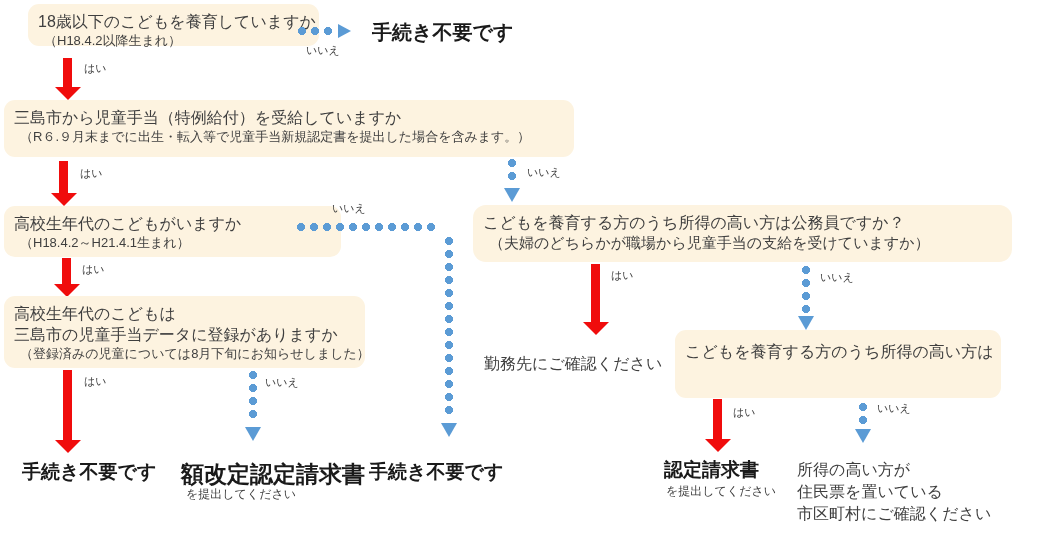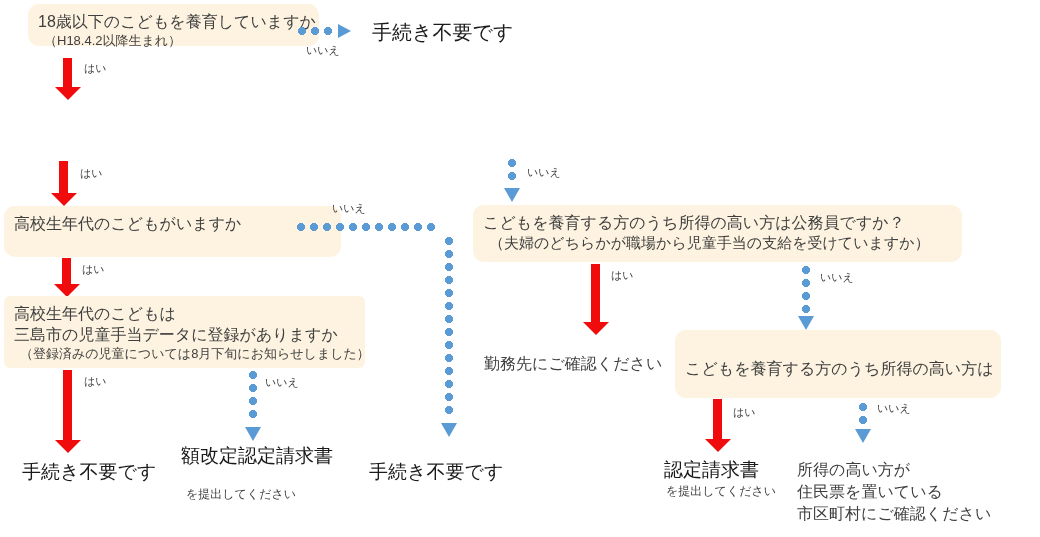--- a/index.html
+++ b/index.html
@@ -16,21 +16,21 @@
   .qtitle{font-size:16px;line-height:21px;white-space:nowrap;}
   .qnote{font-size:13px;line-height:18px;padding-left:6px;white-space:nowrap;}
   .lbl{position:absolute;font-size:11px;line-height:15px;white-space:nowrap;}
   .red-arrow{position:absolute;width:27px;display:flex;flex-direction:column;align-items:center;}
   .red-arrow .shaft{width:9px;flex:1;background:var(--red);}
   .red-arrow .head{width:0;height:0;border-left:13.5px solid transparent;border-right:13.5px solid transparent;border-top:13px solid var(--red);}
   .vdots{position:absolute;width:8px;background-image:radial-gradient(circle 4px at 4px 4px,var(--blue) 98%,transparent 100%);background-size:8px 13px;background-repeat:repeat-y;}
   .hdots{position:absolute;height:8px;background-image:radial-gradient(circle 4px at 4px 4px,var(--blue) 98%,transparent 100%);background-size:13px 8px;background-repeat:repeat-x;}
   .tri-down{position:absolute;width:0;height:0;border-left:8px solid transparent;border-right:8px solid transparent;border-top:14px solid var(--blue);}
   .tri-right{position:absolute;width:0;height:0;border-top:7px solid transparent;border-bottom:7px solid transparent;border-left:13px solid var(--blue);}
-  .result-bold{position:absolute;font-weight:normal;color:var(--result);white-space:nowrap;}
+  .result-bold{position:absolute;font-weight:bold;color:var(--result);white-space:nowrap;}
   .result-sub{position:absolute;font-size:12px;color:var(--text);white-space:nowrap;}
   .result-plain{position:absolute;font-size:16px;color:var(--text);white-space:nowrap;line-height:22px;}
 </style>
 </head>
 <body>
 
 <div id="canvas">
 
   <div class="qbox" style="left:4px;top:4px;width:291px;height:42px;margin-left:24px;">
     <div class="qtitle">18歳以下のこどもを養育していますか</div>
@@ -41,84 +41,89 @@
   <div class="tri-right" style="left:338px;top:24px;"></div>
   <div class="lbl" style="left:306px;top:43px;">いいえ</div>
   <div class="result-bold" style="left:372px;top:19px;font-size:20px;">手続き不要です</div>
 
   <div class="red-arrow" style="left:54px;top:58px;height:42px;">
       <div class="shaft"></div>
       <div class="head"></div>
     </div>
   <div class="lbl" style="left:84px;top:61px;">はい</div>
 
+  <div class="qbox" style="left:4px;top:100px;width:570px;height:57px;">
+    <div class="qtitle">三島市から児童手当（特例給付）を受給していますか</div>
+    <div class="qnote">（R６.９月末までに出生・転入等で児童手当新規認定書を提出した場合を含みます。）</div>
+  </div>
 
   <div class="red-arrow" style="left:50px;top:161px;height:45px;">
       <div class="shaft"></div>
       <div class="head"></div>
     </div>
   <div class="lbl" style="left:80px;top:166px;">はい</div>
 
   <div class="vdots" style="left:508px;top:159px;height:26px;"></div>
   <div class="tri-down" style="left:504px;top:188px;"></div>
   <div class="lbl" style="left:527px;top:165px;">いいえ</div>
 
   <div class="qbox" style="left:4px;top:206px;width:337px;height:51px;">
     <div class="qtitle">高校生年代のこどもがいますか</div>
+    <div class="qnote">（H18.4.2～H21.4.1生まれ）</div>
   </div>
 
   <div class="red-arrow" style="left:53px;top:258px;height:39px;">
       <div class="shaft"></div>
       <div class="head"></div>
     </div>
   <div class="lbl" style="left:82px;top:262px;">はい</div>
 
   <div class="lbl" style="left:332px;top:201px;">いいえ</div>
   <div class="hdots" style="left:297px;top:223px;width:143px;"></div>
   <div class="vdots" style="left:445px;top:237px;height:182px;"></div>
   <div class="tri-down" style="left:441px;top:423px;"></div>
 
-  <div class="qbox" style="left:4px;top:296px;width:361px;height:72px;border-radius:6px;">
+  <div class="qbox" style="left:4px;top:296px;width:361px;height:72px;">
     <div class="qtitle">高校生年代のこどもは</div>
     <div class="qtitle">三島市の児童手当データに登録がありますか</div>
     <div class="qnote">（登録済みの児童については8月下旬にお知らせしました）</div>
   </div>
 
   <div class="red-arrow" style="left:54px;top:370px;height:83px;">
       <div class="shaft"></div>
       <div class="head"></div>
     </div>
   <div class="lbl" style="left:84px;top:374px;">はい</div>
 
   <div class="vdots" style="left:249px;top:371px;height:52px;"></div>
   <div class="tri-down" style="left:245px;top:427px;"></div>
   <div class="lbl" style="left:265px;top:375px;">いいえ</div>
 
   <div class="result-bold" style="left:22px;top:459px;font-size:19px;">手続き不要です</div>
-  <div class="result-bold" style="left:181px;top:443px;font-size:19px;">額改定認定請求書</div>
+  <div class="result-bold" style="left:181px;top:459px;font-size:23px;">額改定認定請求書</div>
   <div class="result-sub" style="left:186px;top:486px;">を提出してください</div>
   <div class="result-bold" style="left:369px;top:459px;font-size:19px;">手続き不要です</div>
 
-  <div class="qbox" style="left:473px;top:205px;width:489px;height:57px;">
+  <div class="qbox" style="left:473px;top:205px;width:539px;height:57px;border-radius:13px;">
     <div class="qtitle">こどもを養育する方のうち所得の高い方は公務員ですか？</div>
     <div class="qnote" style="font-size:15px;line-height:20px;">（夫婦のどちらかが職場から児童手当の支給を受けていますか）</div>
   </div>
 
   <div class="red-arrow" style="left:582px;top:264px;height:71px;">
       <div class="shaft"></div>
       <div class="head"></div>
     </div>
   <div class="lbl" style="left:611px;top:268px;">はい</div>
   <div class="result-plain" style="left:484px;top:353px;text-align:center;">勤務先にご確認ください</div>
 
   <div class="vdots" style="left:802px;top:266px;height:52px;"></div>
   <div class="tri-down" style="left:798px;top:316px;"></div>
   <div class="lbl" style="left:820px;top:270px;">いいえ</div>
 
-  <div class="qbox" style="left:675px;top:330px;width:326px;height:68px;padding-top:27px;">
+  <div class="qbox" style="left:675px;top:330px;width:326px;height:68px;padding-top:10px;">
     <div class="qtitle" style="line-height:23px;">こどもを養育する方のうち所得の高い方は</div>
   </div>
 
   <div class="red-arrow" style="left:704px;top:399px;height:53px;">
       <div class="shaft"></div>
       <div class="head"></div>
     </div>
   <div class="lbl" style="left:733px;top:405px;">はい</div>
   <div class="result-bold" style="left:664px;top:457px;font-size:19px;">認定請求書</div>
   <div class="result-sub" style="left:666px;top:483px;">を提出してください</div>

